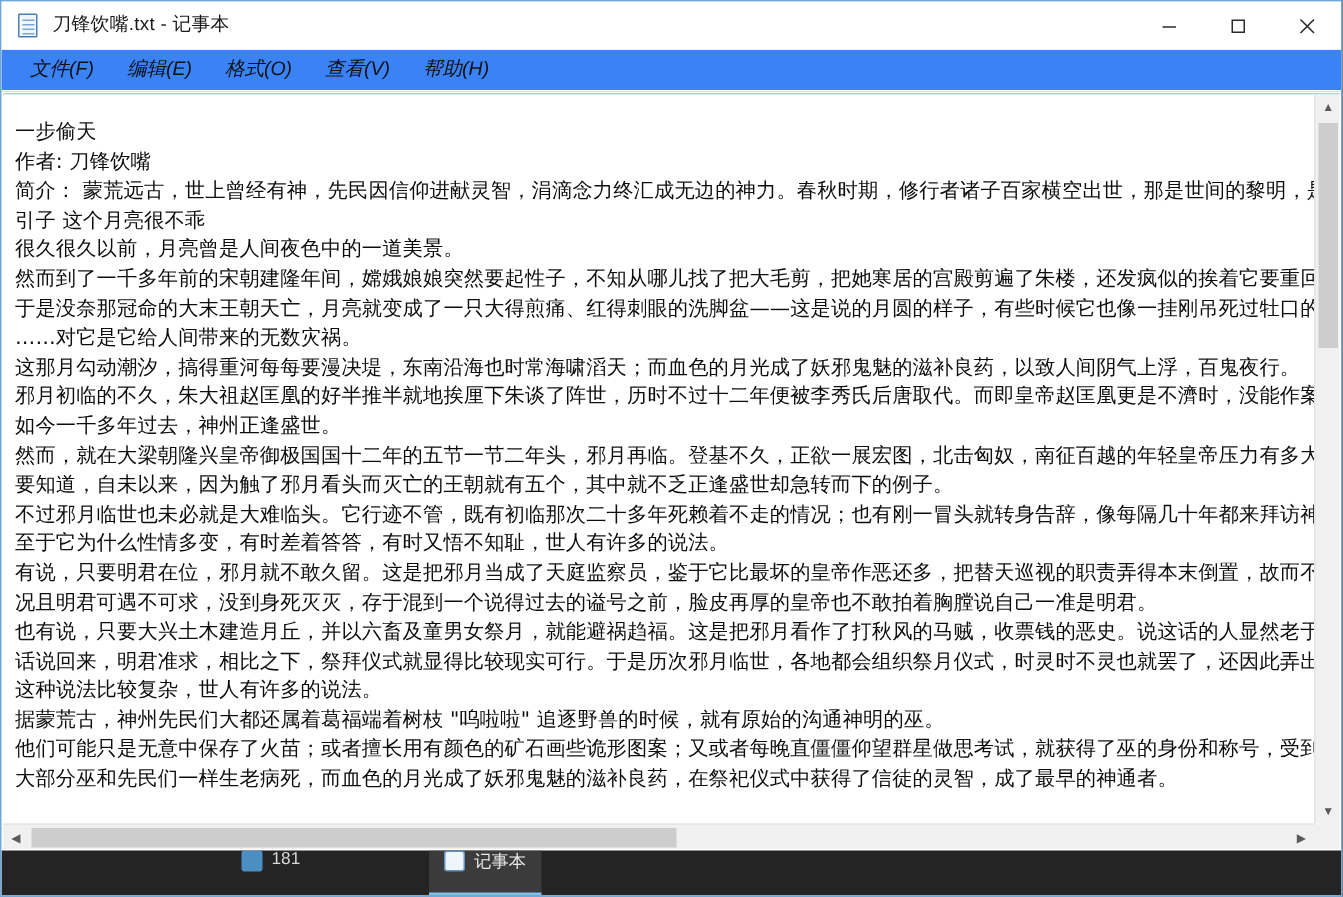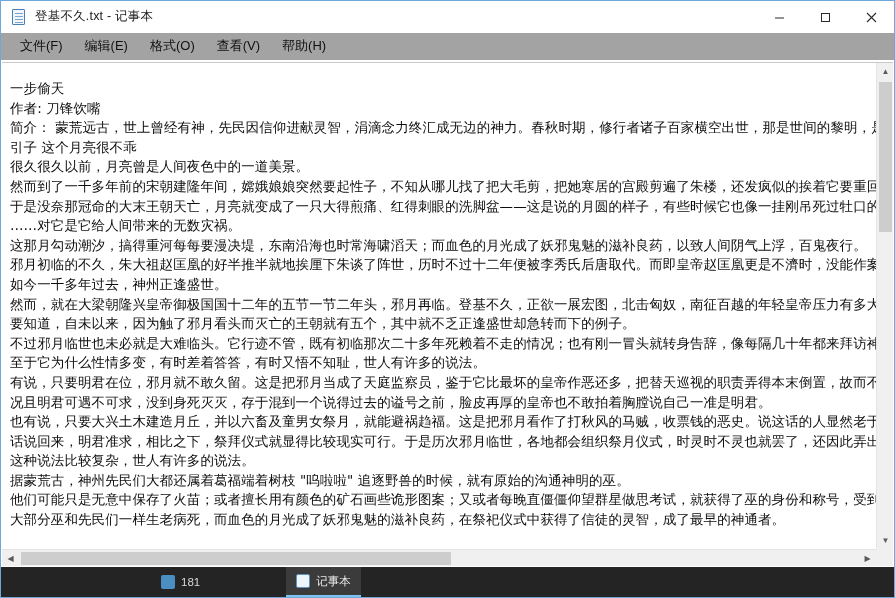--- a/index.html
+++ b/index.html
@@ -71,25 +71,26 @@
     display: flex;
     align-items: center;
     justify-content: center;
     color: #2b2b2b;
   }
   .win-btn svg { display: block; }
 
   
   .menubar {
     height: 28px;
-    background: #a3a3a3;
+    background: #3b82f6;
     display: flex;
     align-items: center;
     padding-left: 8px;
     border-bottom: 1px solid #ffffff;
+    font-style: italic;
   }
   .menu-item {
     font-size: 13px;
     color: #111;
     padding: 4px 11px 5px 11px;
     white-space: nowrap;
   }
 
   
   .editor-wrap {
@@ -185,21 +186,20 @@
     left: 0; bottom: 0;
     width: 895px;
     height: 30px;
     background: #242424;
     display: flex;
     align-items: center;
     overflow: hidden;
   }
   .task-btn {
     display: flex;
-    align-items: center;
     height: 30px;
     padding: 0 10px;
     color: #e9e9e9;
     font-size: 11.5px;
     white-space: nowrap;
   }
   .task-btn.first {
     margin-left: 150px;
     color: #d8d8d8;
   }
@@ -222,21 +222,21 @@
 </style>
 </head>
 <body>
 
 <div id="app">
 
   <div class="titlebar">
     <div class="title-icon">
       <div class="page"></div>
     </div>
-    <div class="title-text">登基不久.txt - 记事本</div>
+    <div class="title-text">刀锋饮嘴.txt - 记事本</div>
     <div class="win-buttons">
       <div class="win-btn">
         <svg width="11" height="11" viewBox="0 0 11 11">
             <line x1="1" y1="6" x2="10" y2="6" stroke="currentColor" stroke-width="1"></line>
           </svg>
       </div>
       <div class="win-btn">
         <svg width="11" height="11" viewBox="0 0 11 11">
             <rect x="1.5" y="1.5" width="8" height="8" fill="none" stroke="currentColor" stroke-width="1"></rect>
           </svg>

